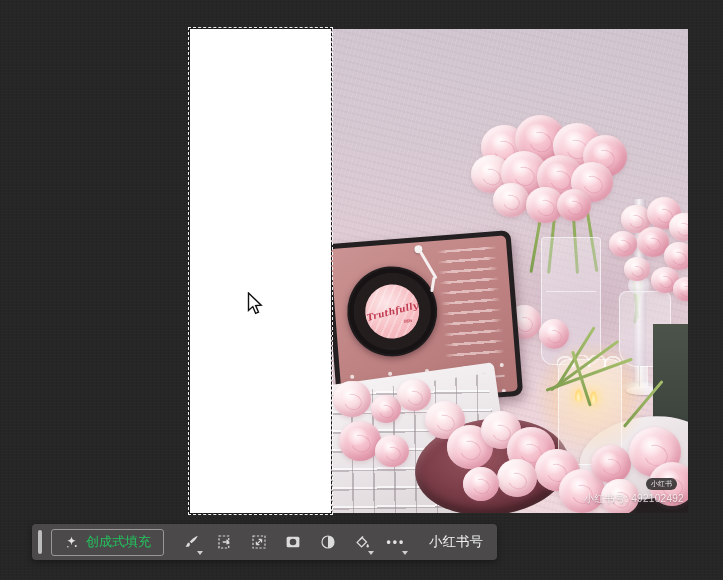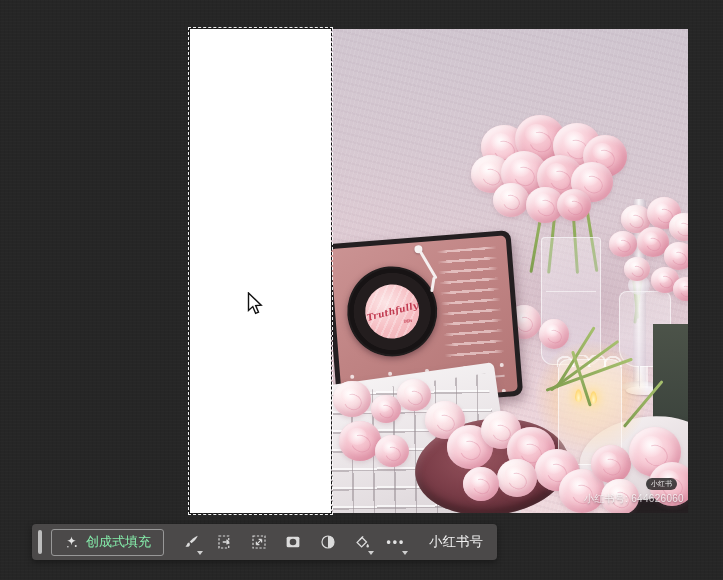--- a/index.html
+++ b/index.html
@@ -128,21 +128,21 @@
   .wm-badge { right:11px; bottom:23px; height:12px; padding:0 5px; border-radius:7px;
     background:rgba(32,32,32,.82); color:rgba(255,255,255,.9); font-size:7px; line-height:12px; }
   .wm-text { right:4px; bottom:7px; font-size:10px; color:rgba(255,255,255,.78);
     text-shadow:0 1px 2px rgba(60,40,50,.5); letter-spacing:.3px; }
 
   
   .taskbar { left:32px; top:524px; width:465px; height:36px; background:#4b4949; border-radius:4px;
     box-shadow:0 2px 6px rgba(0,0,0,.4); display:flex; align-items:center; z-index:10; }
   .drag-handle { width:4px; height:24px; border-radius:2px; background:#bdbdbd; margin-left:6px; flex:none; }
   .genfill-btn { margin-left:9px; height:27px; padding:0 12px; border:1px solid #989898; border-radius:3px;
-    display:flex; align-items:center; gap:7px; color:#86efac; font-size:13px; white-space:nowrap; cursor:pointer; background:transparent; }
+    display:flex; align-items:center; gap:7px; color:#22c55e; font-size:13px; white-space:nowrap; cursor:pointer; background:transparent; }
   .tb-icon { position:relative; width:37px; height:30px; display:flex; align-items:center; justify-content:center; cursor:pointer; }
   .tb-icon svg { display:block; }
   .caret { position:absolute; right:5px; bottom:2px; width:0; height:0;
     border-left:3.5px solid transparent; border-right:3.5px solid transparent; border-top:4px solid #cfcfcf; }
   .ellipsis { color:#e2e2e2; font-size:12px; font-weight:bold; letter-spacing:2px; }
   .deselect-btn { margin-left:10px; padding:0 14px 0 6px; color:#f2f2f2; font-size:13.5px; white-space:nowrap; cursor:pointer; }
   .tb-gap { width:10px; flex:none; }
 </style>
 </head>
 <body>
@@ -257,21 +257,21 @@
   <div class="fl pale" style="left:270px;top:450px;width:38px;height:36px"></div>
   <div class="fl" style="left:132px;top:438px;width:36px;height:34px"></div>
 
   <div class="stem" style="left:262px;top:298px;height:72px;width:3px;transform:rotate(32deg)"></div>
   <div class="stem" style="left:286px;top:312px;height:84px;width:3px;transform:rotate(54deg)"></div>
   <div class="stem" style="left:300px;top:330px;height:92px;width:3px;transform:rotate(70deg)"></div>
   <div class="stem" style="left:240px;top:322px;height:58px;width:3px;transform:rotate(-18deg)"></div>
   <div class="stem" style="left:330px;top:352px;height:60px;width:3px;transform:rotate(40deg)"></div>
 
   <div class="abs wm-badge">小红书</div>
-  <div class="abs wm-text">小红书号: 644626060</div>
+  <div class="abs wm-text">小红书号: 492102492</div>
 </div>
 
 <svg class="abs cursor" width="16" height="24" viewBox="0 0 16 24">
   <path d="M1.5 1 L1.5 18.5 L5.8 14.6 L8.6 21.3 L11.5 20.1 L8.7 13.6 L14.2 13.2 Z" fill="#ffffff" stroke="#111111" stroke-width="1.4"></path>
 </svg>
 
 <div class="abs taskbar">
   <div class="drag-handle"></div>
 
   <div class="genfill-btn">

